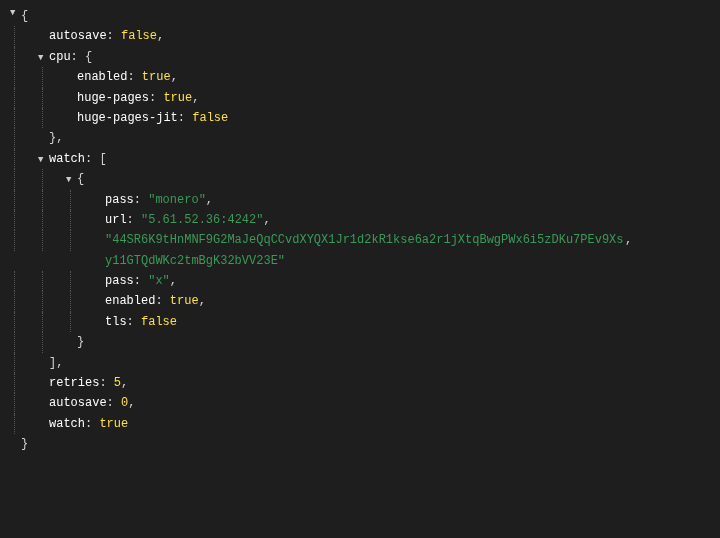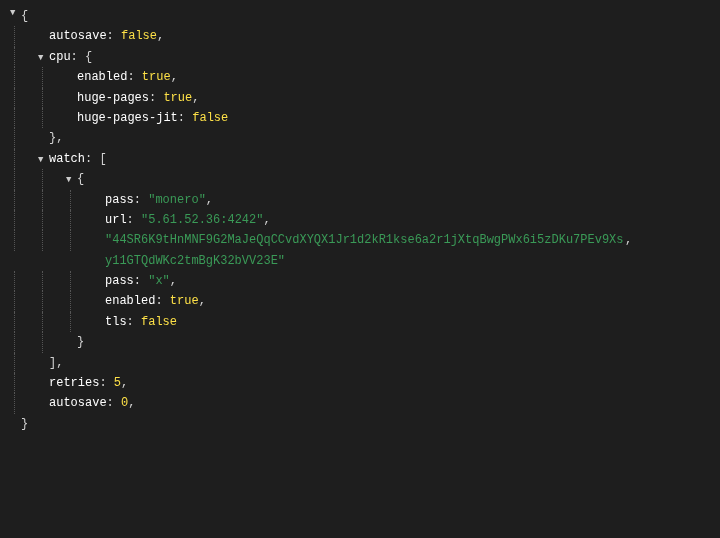--- a/index.html
+++ b/index.html
@@ -210,19 +210,25 @@
   </div>
 
 
   <div class="row">
     <span class="indent guide"></span>
     <span class="content">
       <span class="tw-spacer"></span><span class="key">autosave</span><span class="punct">: </span><span class="num">0</span><span class="punct">,</span>
     </span>
   </div>
 
+  <div class="row">
+    <span class="indent guide"></span>
+    <span class="content">
+      <span class="tw-spacer"></span><span class="key">watch</span><span class="punct">: </span><span class="bool-true">true</span>
+    </span>
+  </div>
 
   <div class="row">
     <span class="tw-spacer"></span>
       <span class="punct">}</span>
   </div>
 
 </div>
 
 </body></html>

